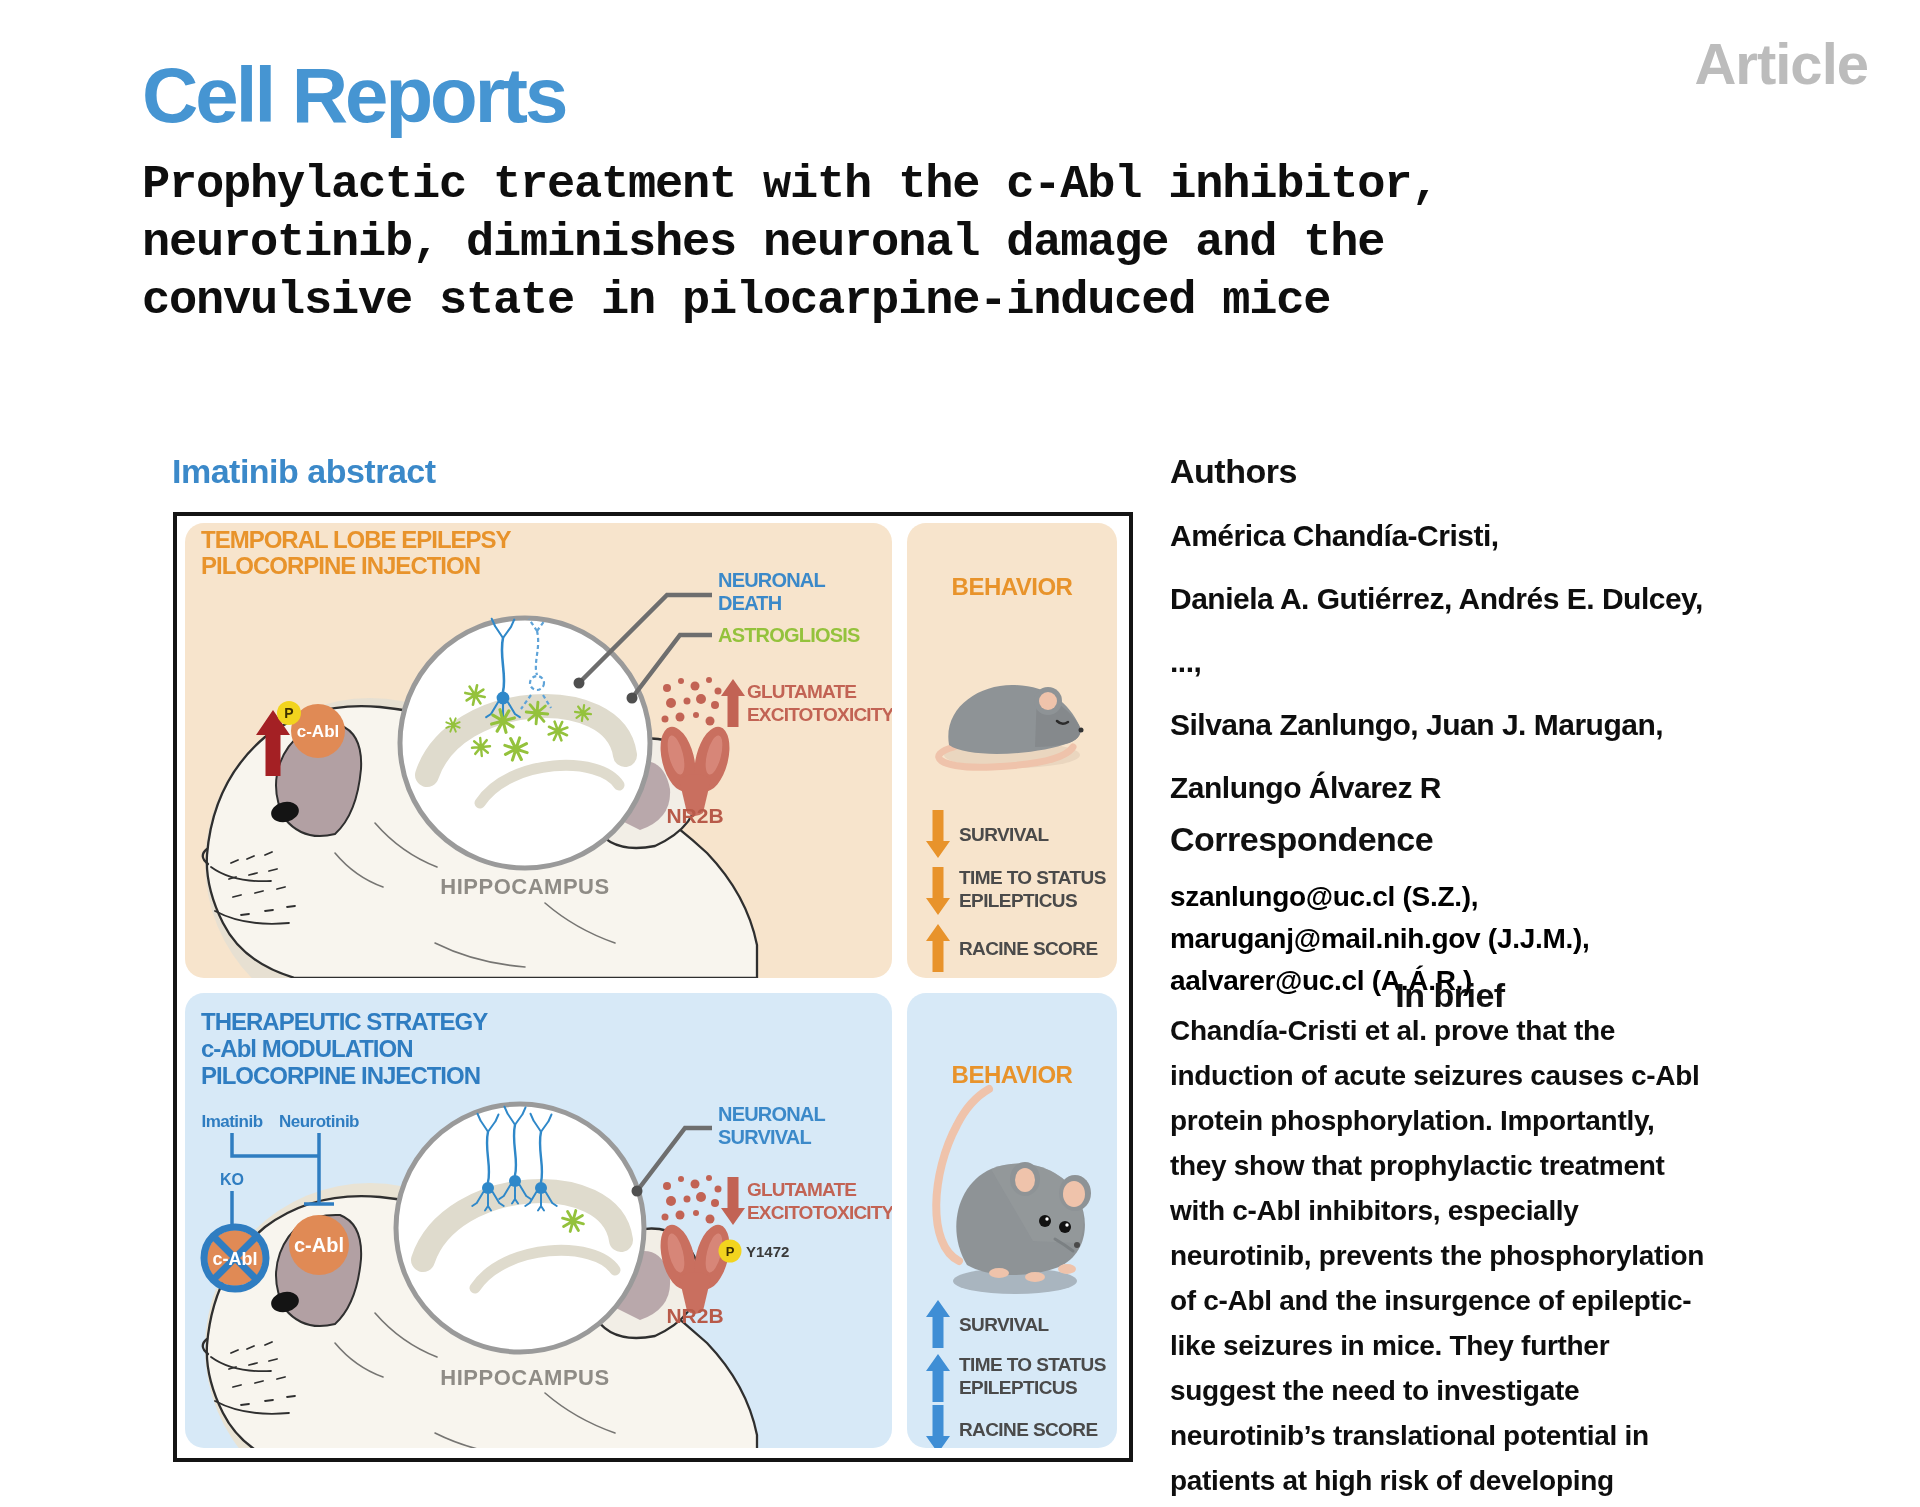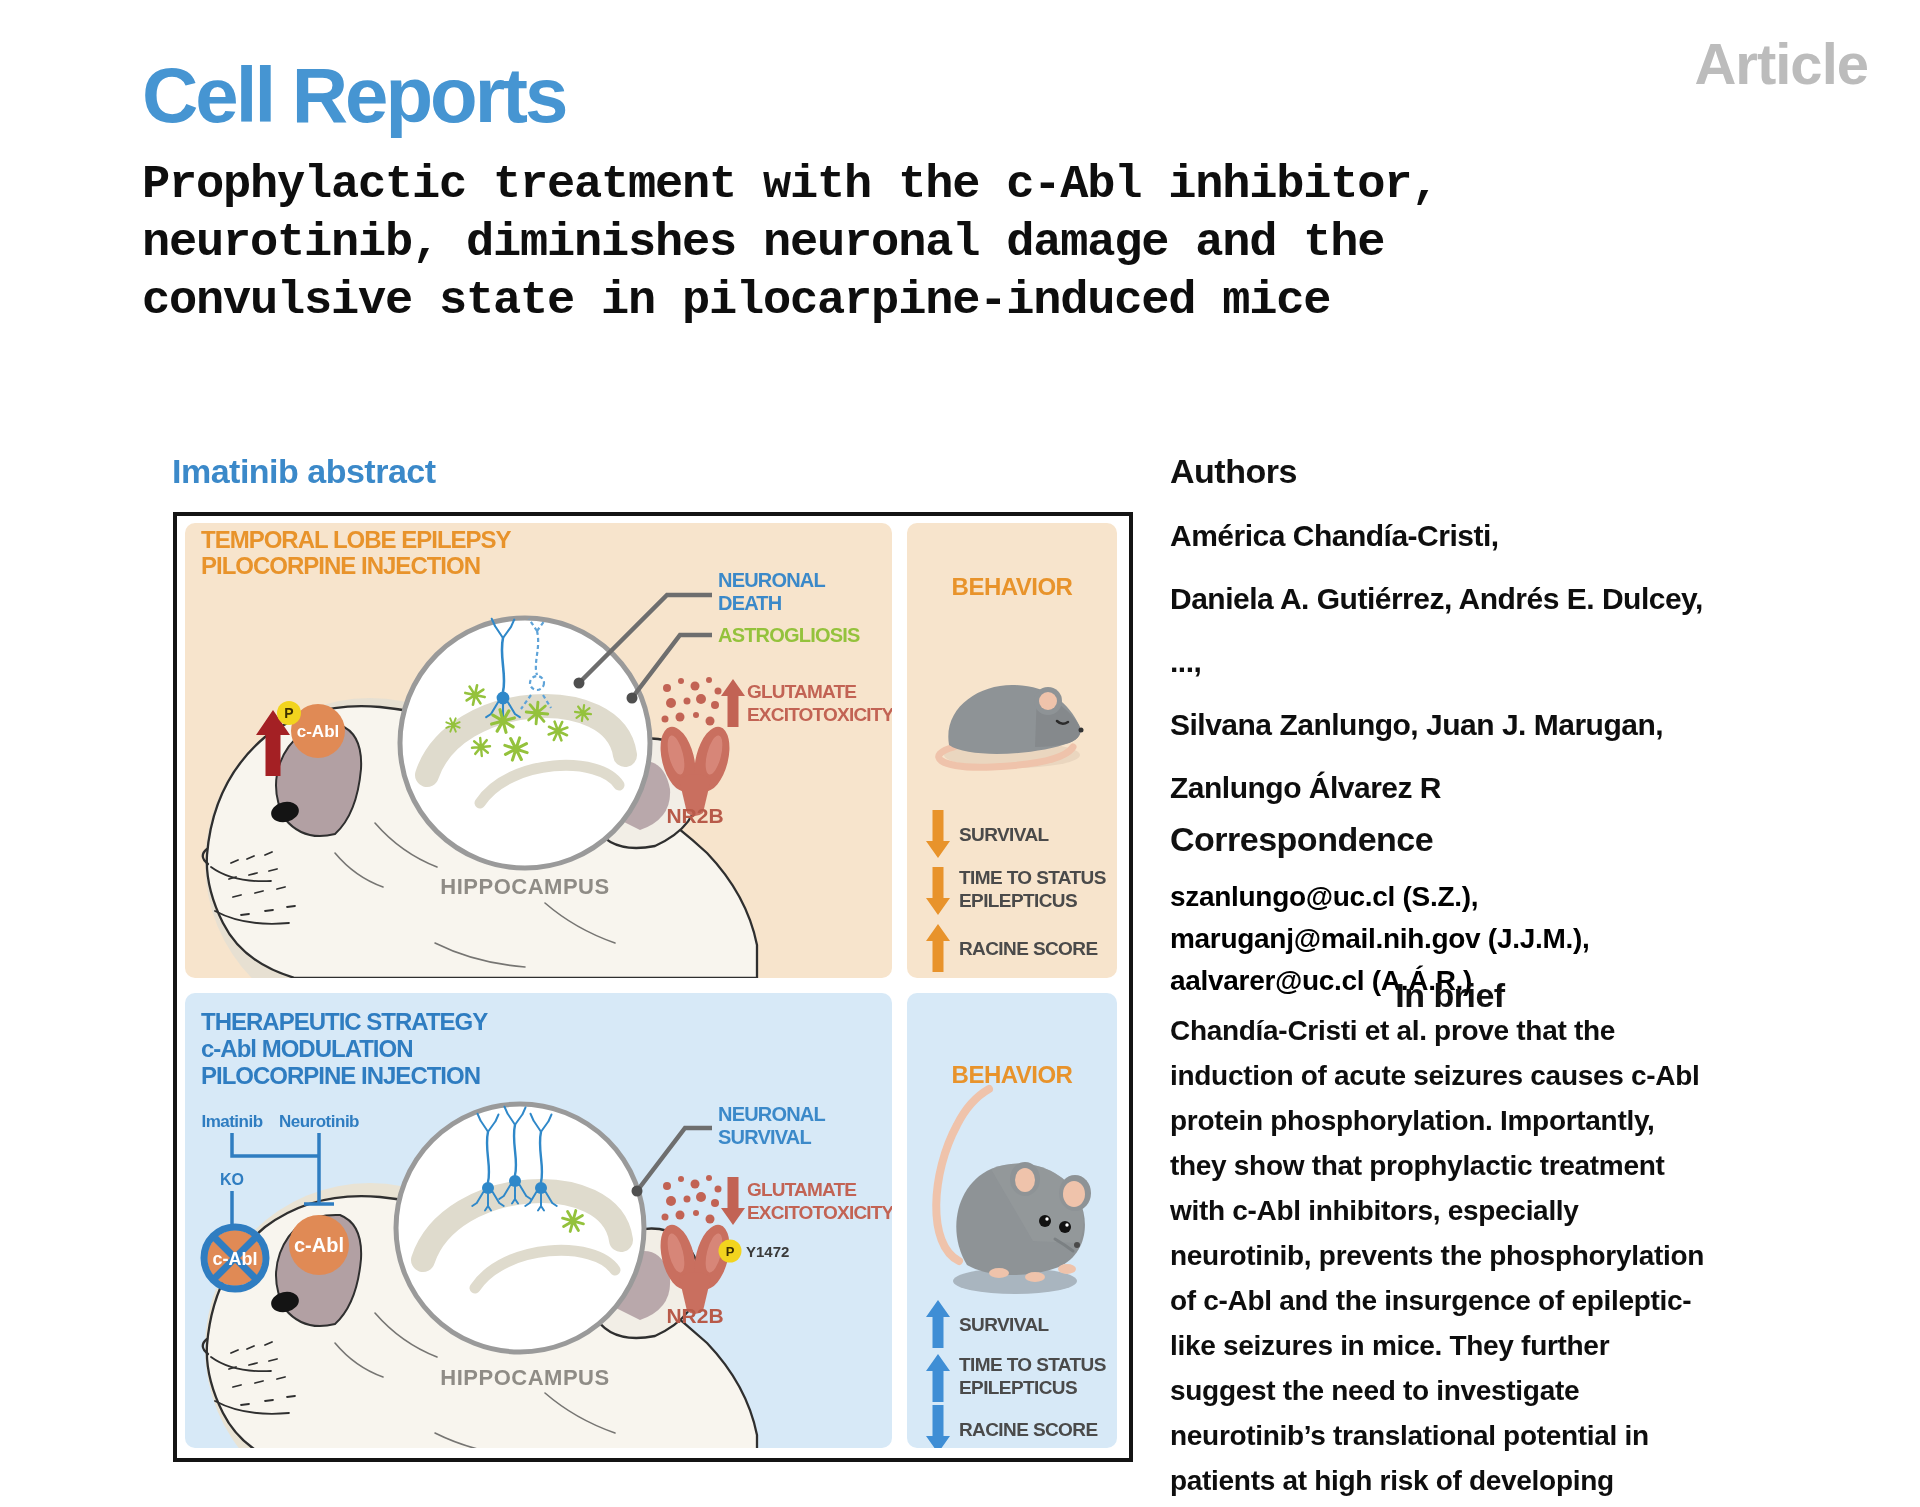--- a/index.html
+++ b/index.html
@@ -19,21 +19,21 @@
   .col{left:1140px;width:560px;color:#111;}
   .authors-heading{top:452px;}
   .author-lines{top:504px;font-size:30px;font-weight:bold;line-height:63px;letter-spacing:-0.5px;color:#0e0e0e;}
   .corr-heading{top:820px;}
   .email-lines{top:876px;font-size:28px;font-weight:bold;line-height:42px;letter-spacing:-0.3px;color:#000000;}
   .inbrief-heading{top:976px;text-align:center;}
   .inbrief-text{top:1008px;width:535px;font-size:28px;font-weight:bold;line-height:45px;
                 letter-spacing:-0.3px;color:#0e0e0e;}
 
   .figure{left:143px;top:512px;width:952px;height:942px;border:4px solid #141414;background:#ffffff;}
-  .panel{position:absolute;border-radius:10px;overflow:hidden;}
+  .panel{position:absolute;border-radius:19px;overflow:hidden;}
   .p-tl{left:8px;top:7px;width:707px;height:455px;background:#f7e4cc;}
   .p-tr{left:730px;top:7px;width:210px;height:455px;background:#f7e4cc;}
   .p-bl{left:8px;top:477px;width:707px;height:455px;background:#d7e9f7;}
   .p-br{left:730px;top:477px;width:210px;height:455px;background:#d7e9f7;}
   .panel svg{display:block;}
 
   svg text{font-family:"Liberation Sans",sans-serif;font-weight:bold;}
   .fig-h{font-size:24px;letter-spacing:-1px;}
   .lab{font-size:20px;letter-spacing:-0.8px;}
   .lab-sm{font-size:19px;letter-spacing:-0.8px;}

